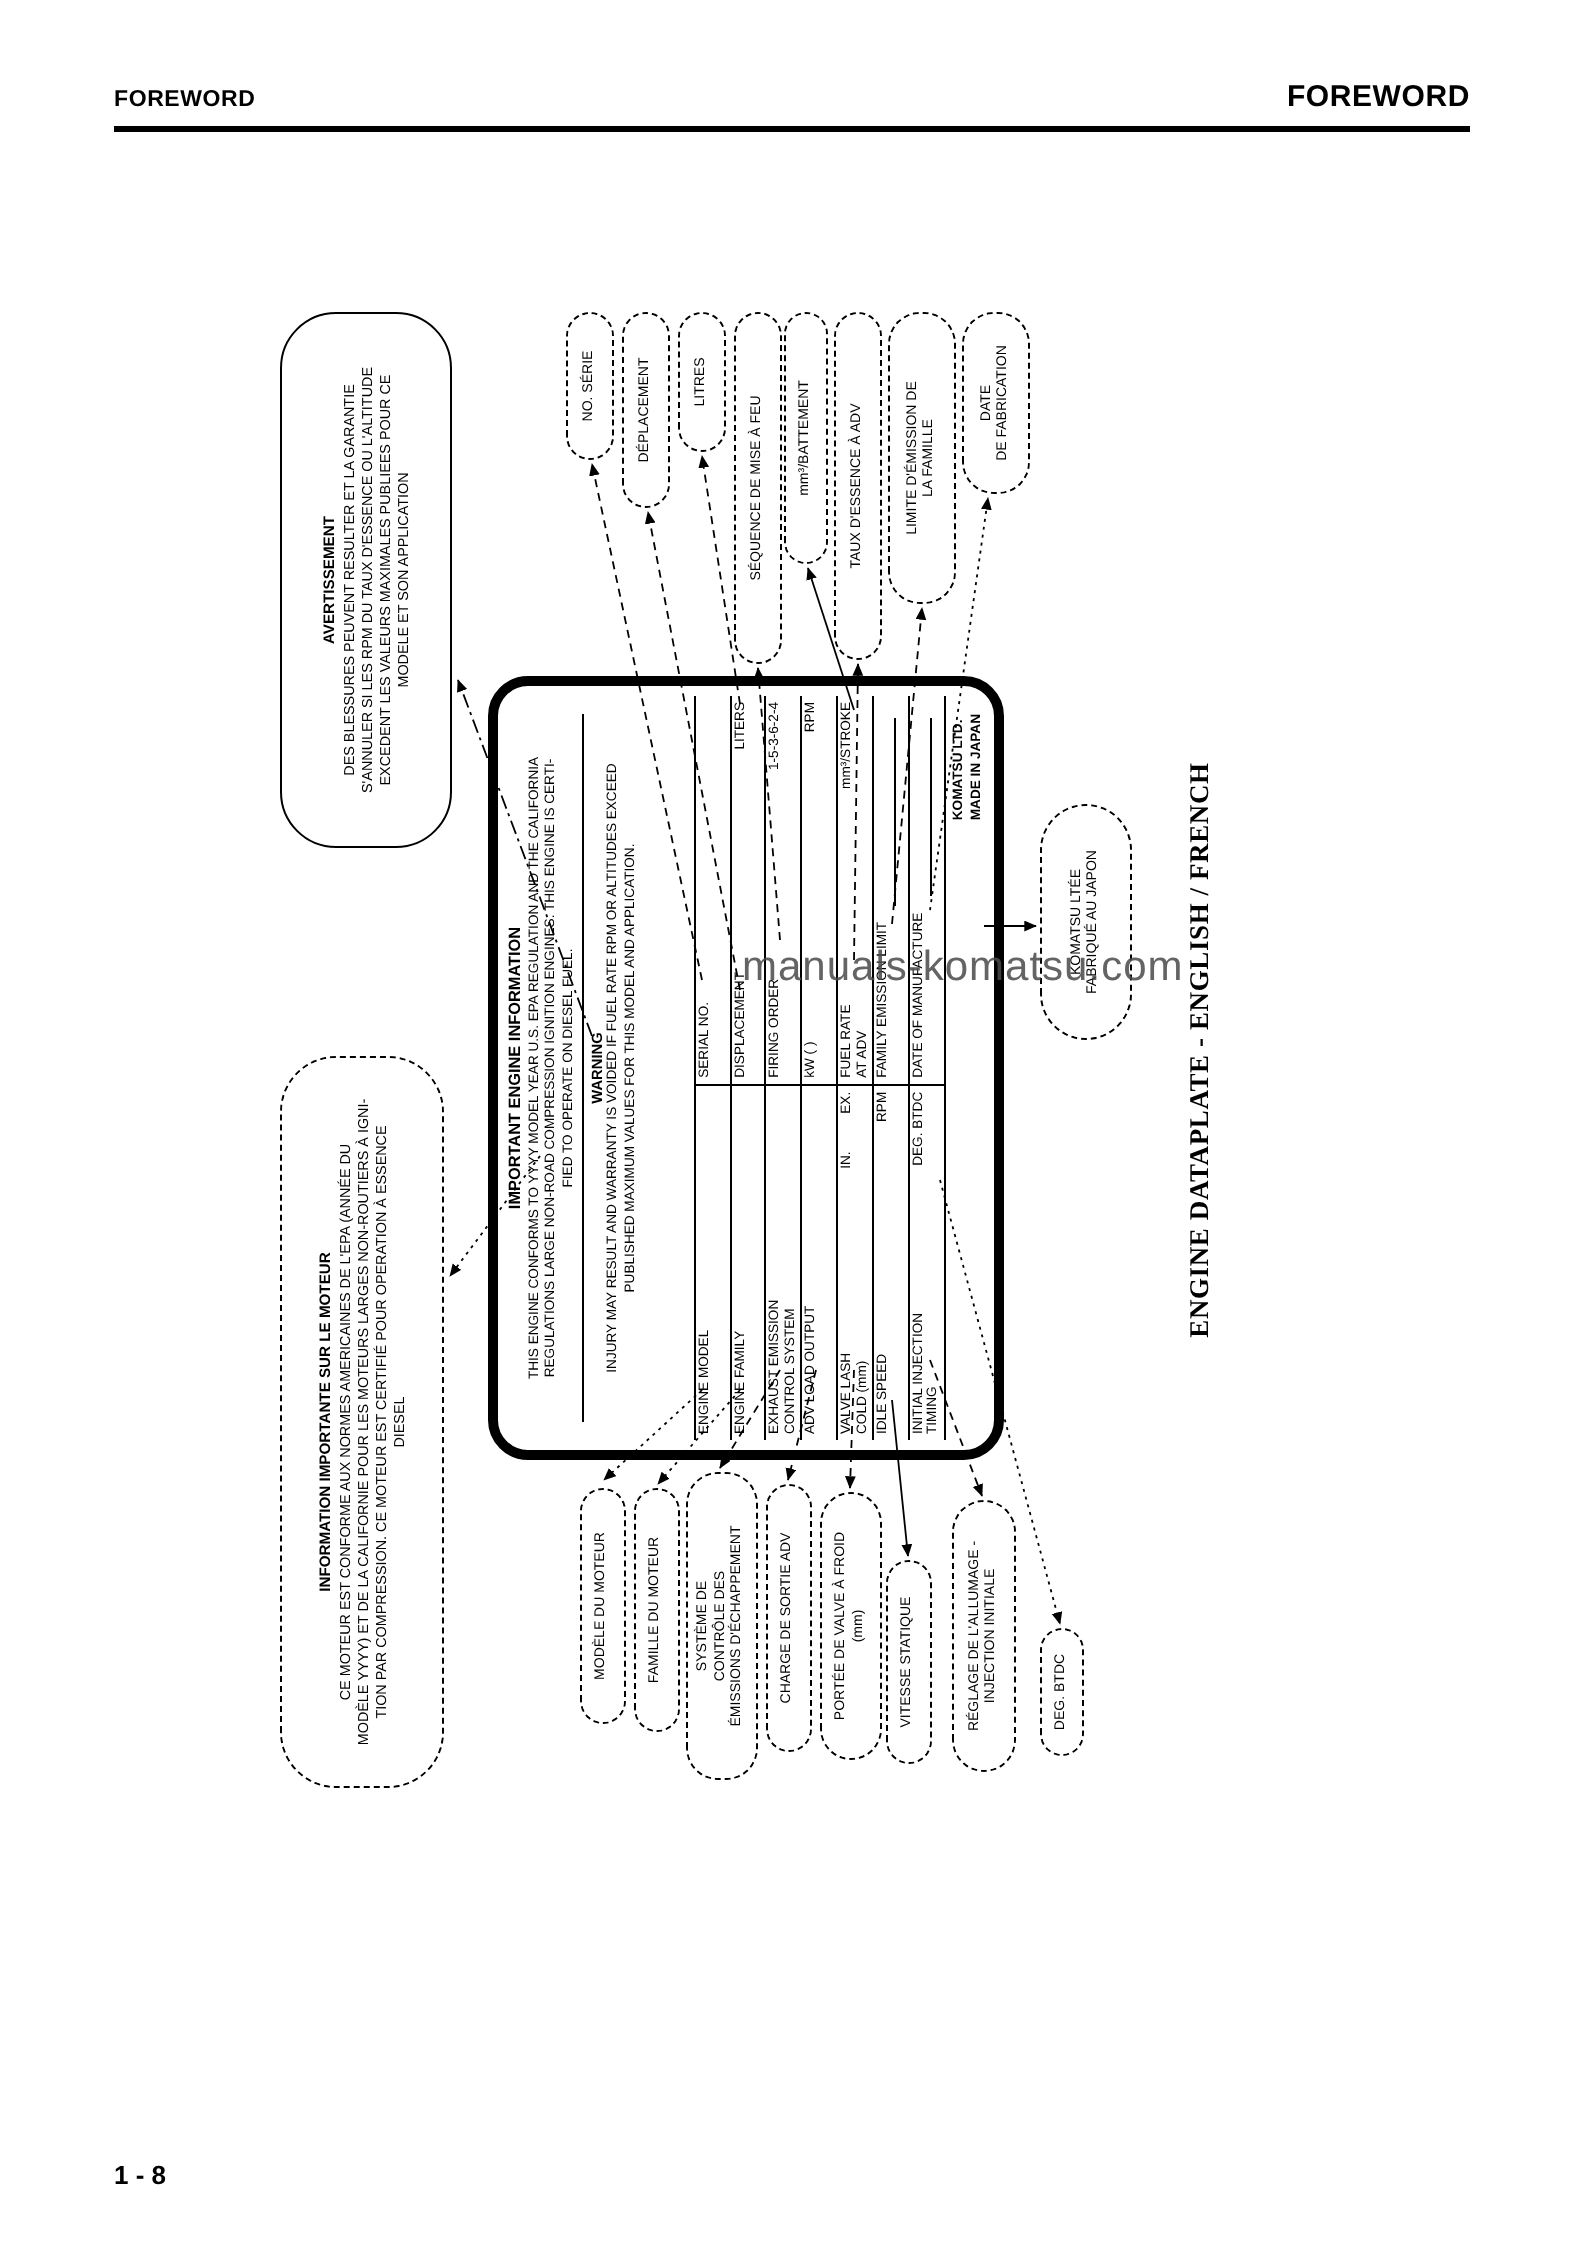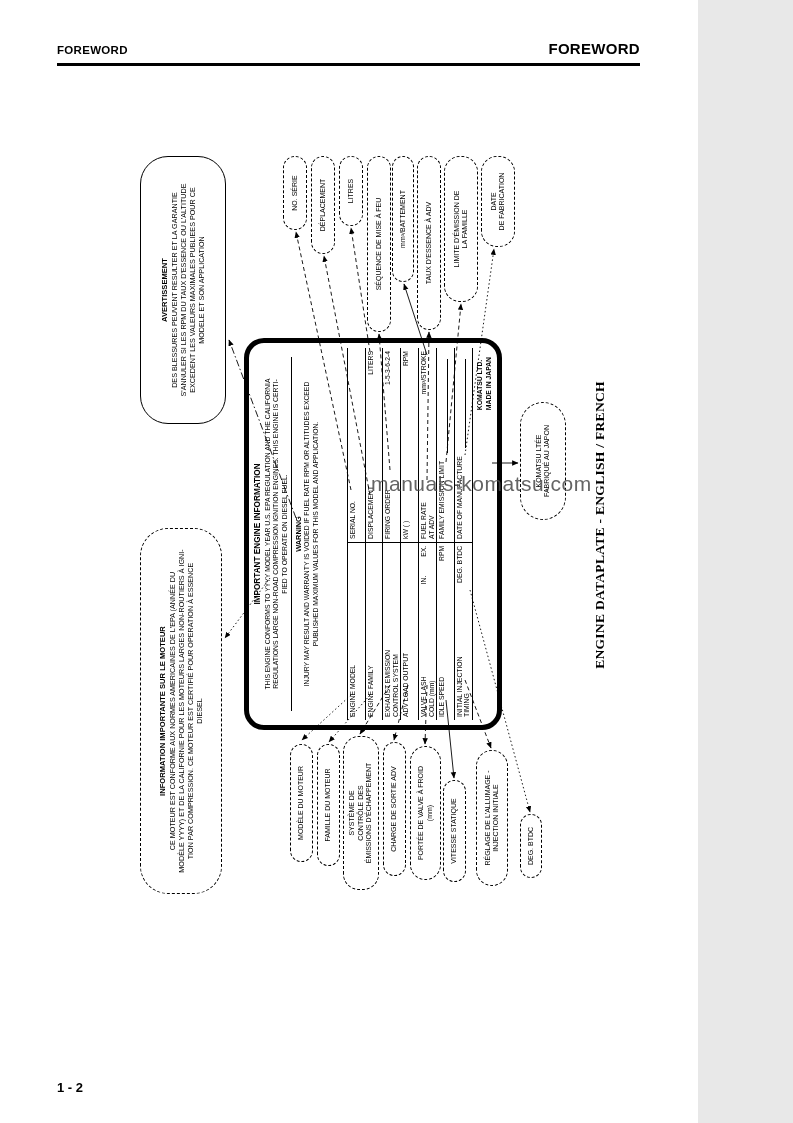--- a/index.html
+++ b/index.html
@@ -1,16 +1,16 @@
 <!DOCTYPE html>
 <html><head>
 <meta charset="utf-8">
 <style>
   html,body{margin:0;padding:0;background:#e8e8e8;}
-  #page{position:relative;width:698px;height:1123px;background:#ffffff;overflow:hidden;
+  #page{position:relative;width:793px;height:1123px;background:#ffffff;overflow:hidden;
         font-family:"Liberation Sans",sans-serif;color:#000;}
   
   .hdr-left{position:absolute;left:57px;top:44px;font-size:11.5px;font-weight:bold;letter-spacing:.3px;}
   .hdr-right{position:absolute;right:58px;top:40px;font-size:15px;font-weight:bold;letter-spacing:.3px;}
   .hdr-rule{position:absolute;left:57px;right:58px;top:63px;height:2.5px;background:#000;}
   .footer-pg{position:absolute;left:57px;top:1080px;font-size:13px;font-weight:bold;}
   
   .watermark{position:absolute;left:371px;top:472px;font-size:21px;color:#4a4a4a;opacity:.85;
              letter-spacing:.5px;z-index:60;white-space:nowrap;}
   
@@ -225,14 +225,14 @@
 DE FABRICATION</div>
 
     <div class="abs bubble" style="left:380px;top:380px;width:118px;height:46px;border-radius:23px;">KOMATSU LTÉE
 FABRIQUÉ AU JAPON</div>
 
     <div class="abs caption">ENGINE DATAPLATE - ENGLISH / FRENCH</div>
   </div>
 
   <div class="watermark">manuals-komatsu.com</div>
 
-  <div class="footer-pg">1 - 2</div>
+  <div class="footer-pg">1 - 8</div>
 </div>
 
 </body></html>

